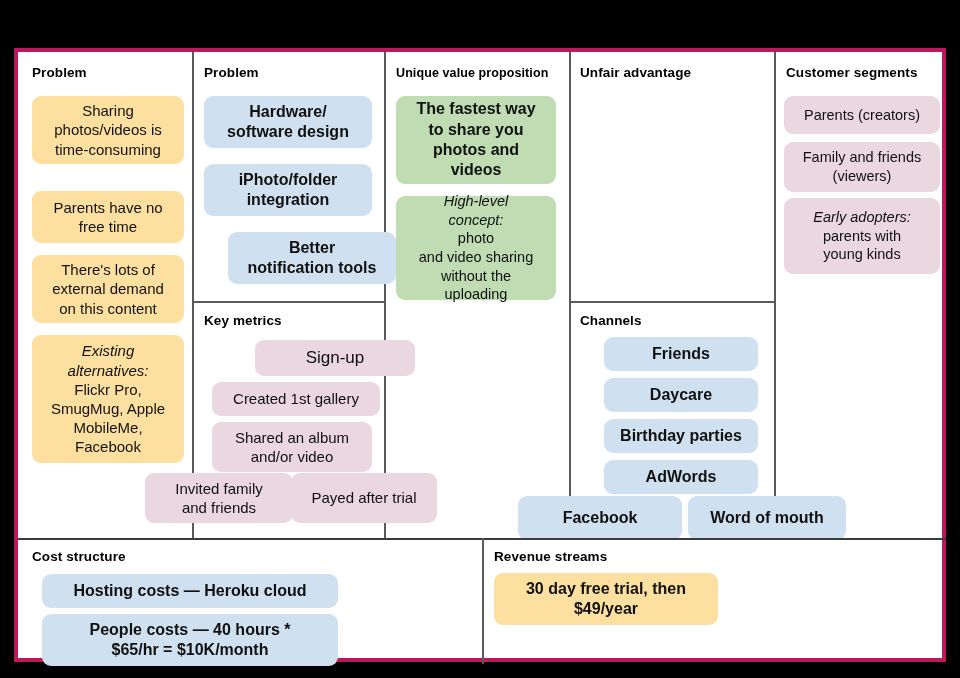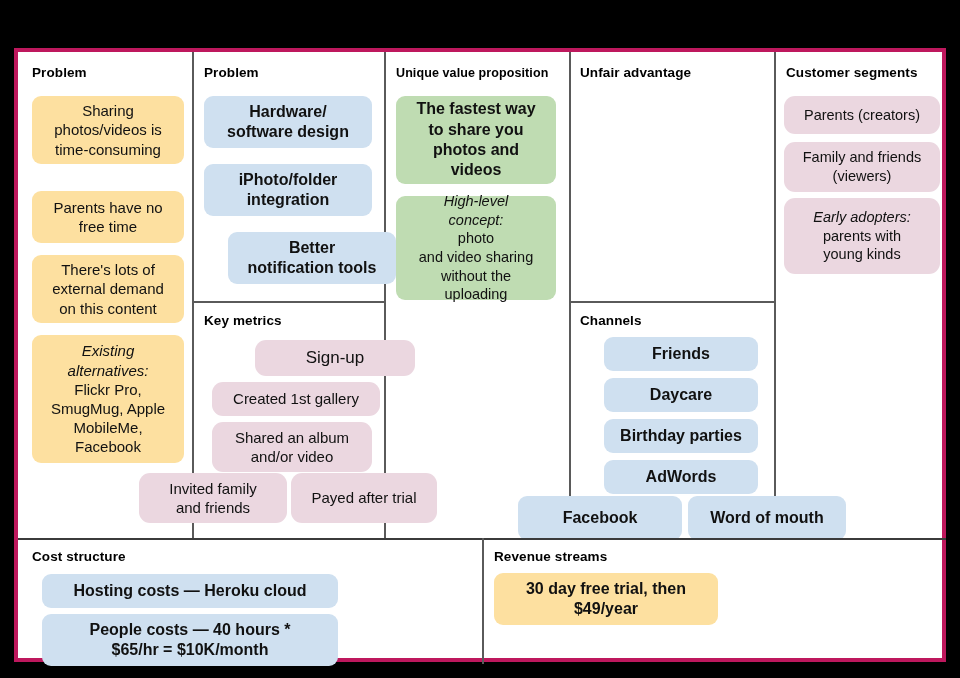--- a/index.html
+++ b/index.html
@@ -66,21 +66,21 @@
     color: #111111;
     padding: 4px 8px;
     white-space: pre-line;
   }
   .note.small  { font-size: 14.5px; }
   .note.big    { font-size: 17px; }
   .note.med    { font-size: 16px; font-weight: bold; }
 
   .yellow { background: #fde0a0; }
   .blue   { background: #cfe0f0; }
-  .pink   { background: #ebd7e0; border-radius: 11px; }
+  .pink   { background: #ebd7e0; }
   .green  { background: #bfdcb2; }
 
   .note em { font-style: italic; }
 
   
   .clip {
     position: absolute;
     overflow: hidden;
   }
 </style>
@@ -134,21 +134,21 @@
 
   <div class="sec-title" style="left:186px; top:261px;">Key metrics</div>
 
   <div class="note pink big" style="left:194px; top:288px; width:160px; height:36px;margin-left:43px;">Sign-up</div>
 
   <div class="note pink" style="left:194px; top:330px; width:168px; height:34px;">Created 1st gallery</div>
 
   <div class="note pink" style="left:194px; top:370px; width:160px; height:50px;">Shared an album
 and/or video</div>
 
-  <div class="note pink" style="left:121px; top:421px; width:148px; height:50px;">Invited family
+  <div class="note pink" style="left:127px; top:421px; width:148px; height:50px;">Invited family
 and friends</div>
 
   <div class="note pink" style="left:273px; top:421px; width:146px; height:50px;">Payed after trial</div>
 
   <div class="sec-title" style="left:378px; top:14px; font-size:12.5px;">Unique value proposition</div>
 
   <div class="note green med" style="left:378px; top:44px; width:160px; height:88px;">The fastest way
 to share you
 photos and
 videos</div>

